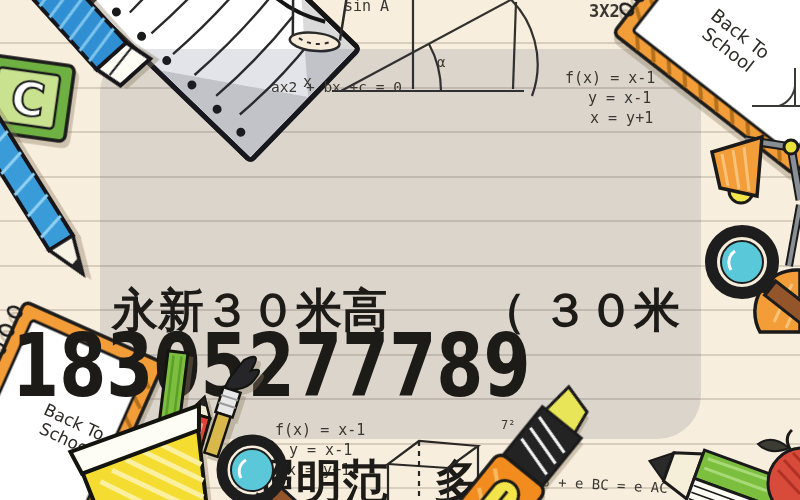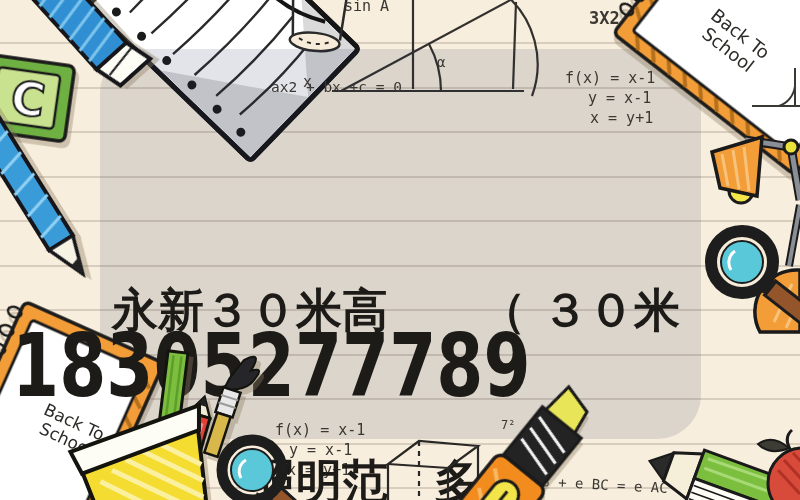--- a/index.html
+++ b/index.html
@@ -11,21 +11,21 @@
   svg.layer{position:absolute;left:0;top:0;}
   #doodles-under{z-index:1;}
   #panel{z-index:2;left:100px;top:49px;width:601px;height:390px;border-radius:44px;
     background:rgba(32,48,88,0.13);}
   #doodles-mid{z-index:3;}
   .txt{z-index:4;color:#3b3833;font-family:"DejaVu Sans Mono","Liberation Mono",monospace;white-space:pre;}
   #doodles-top{z-index:5;}
   .shadowed{filter:drop-shadow(4px 5px 0 rgba(140,124,98,0.38));}
   
   #f-sin-a{left:344px;top:-3px;font-size:15px;}
-  #f-3x2{left:589px;top:1px;font-size:17px;font-weight:600;margin-top:7px;}
+  #f-3x2{left:589px;top:1px;font-size:17px;font-weight:600;}
   #f-quad{left:271px;top:79px;font-size:14.5px;}
   #f-x{left:303px;top:73px;font-size:15px;}
   #f-alpha{left:437px;top:54px;font-size:14px;}
   #fx-t1{left:565px;top:69px;font-size:15px;}
   #fx-t2{left:588px;top:89px;font-size:15px;}
   #fx-t3{left:590px;top:109px;font-size:15px;}
   #fx-b1{left:275px;top:421px;font-size:15px;}
   #fx-b2{left:289px;top:441px;font-size:15px;}
   #fx-b3{left:287px;top:461px;font-size:15px;}
   #f-seven{left:501px;top:418px;font-size:12px;}

